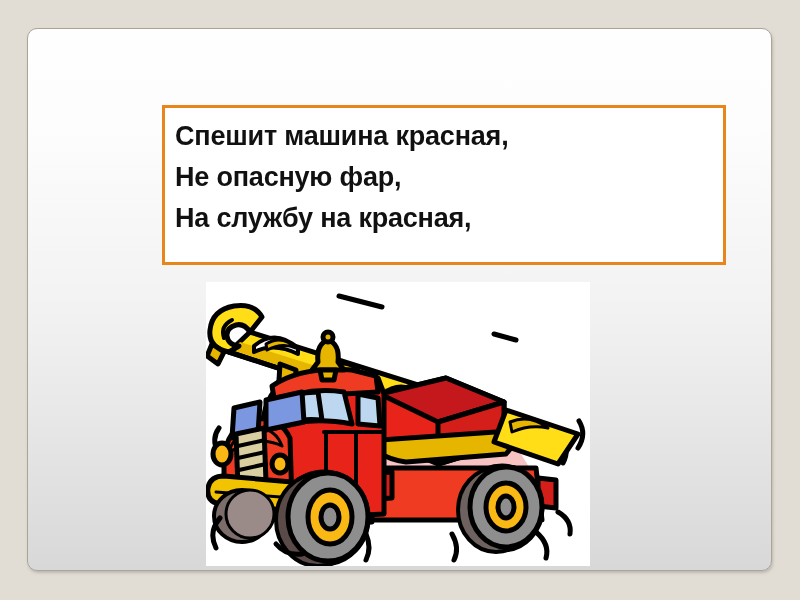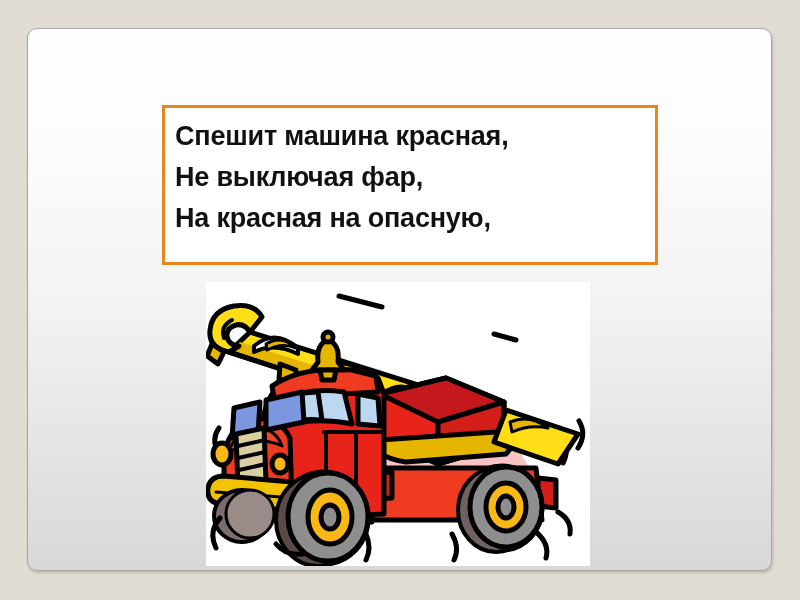--- a/index.html
+++ b/index.html
@@ -33,21 +33,21 @@
     border: 1px solid #A9A59C;
     box-shadow: 1px 2px 3px rgba(120,115,105,0.35);
     overflow: hidden;
   }
 
   
   #poem-box {
     position: absolute;
     left: 134px;   
     top: 76px;     
-    width: 496px;  
+    width: 564px;  
     height: 160px; 
     box-sizing: border-box;
     border: 3px solid #E8861C;
     background: #FFFFFF;
     padding: 8px 0 0 8px;
   }
   .poem-line {
     font-family: "Liberation Sans", sans-serif;
     font-size: 27px;
     font-weight: 700;
@@ -72,22 +72,22 @@
 </style>
 </head>
 <body>
 
 <div id="slide-root">
 
   <div id="slide-canvas">
 
     <div id="poem-box">
       <div class="poem-line">Спешит машина красная,</div>
-      <div class="poem-line">Не выключая фар,</div>
-      <div class="poem-line">На красная на опасную,</div>
+      <div class="poem-line">Не опасную фар,</div>
+      <div class="poem-line">На службу на красная,</div>
     </div>
 
     <div id="truck-image-frame">
       <svg width="384" height="284" viewBox="0 0 384 284" xmlns="http://www.w3.org/2000/svg">
         <rect x="0" y="0" width="384" height="284" fill="#FFFFFF"></rect>
 
         <g stroke="#000000" stroke-width="5" stroke-linejoin="round" stroke-linecap="round">
 
           <g stroke-width="5" fill="none">
             <path d="M133 14 L176 25"></path>

